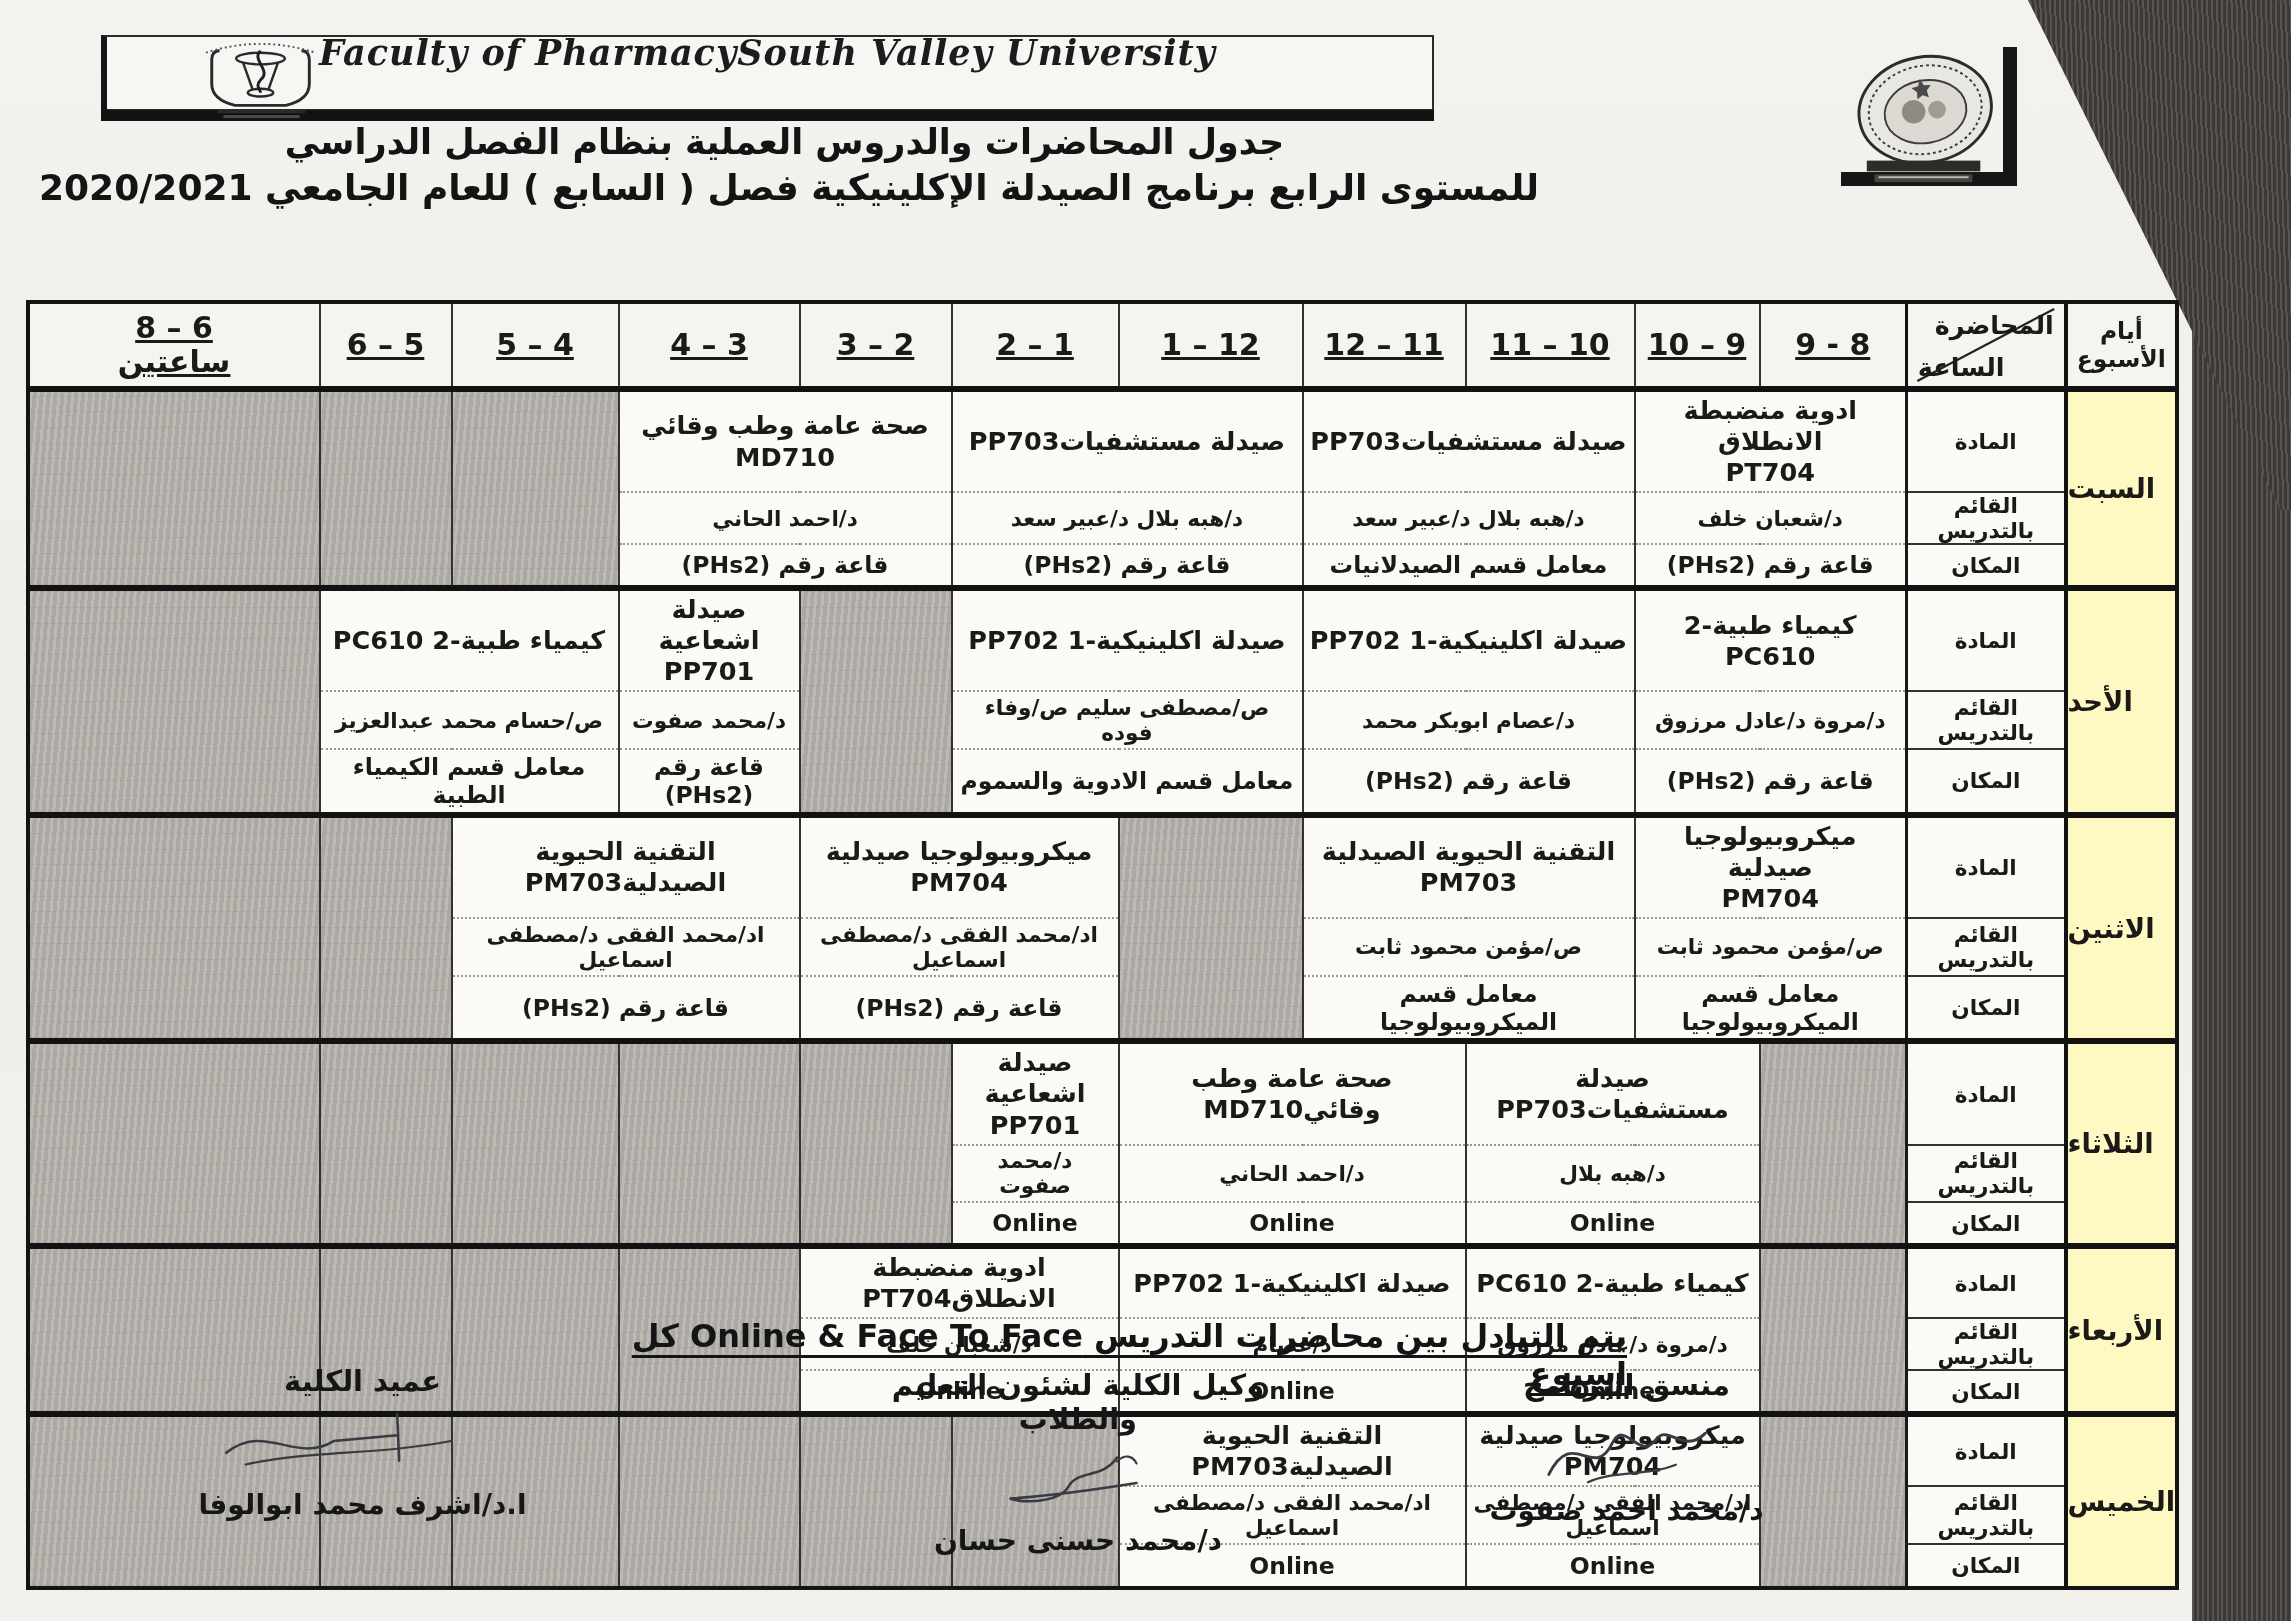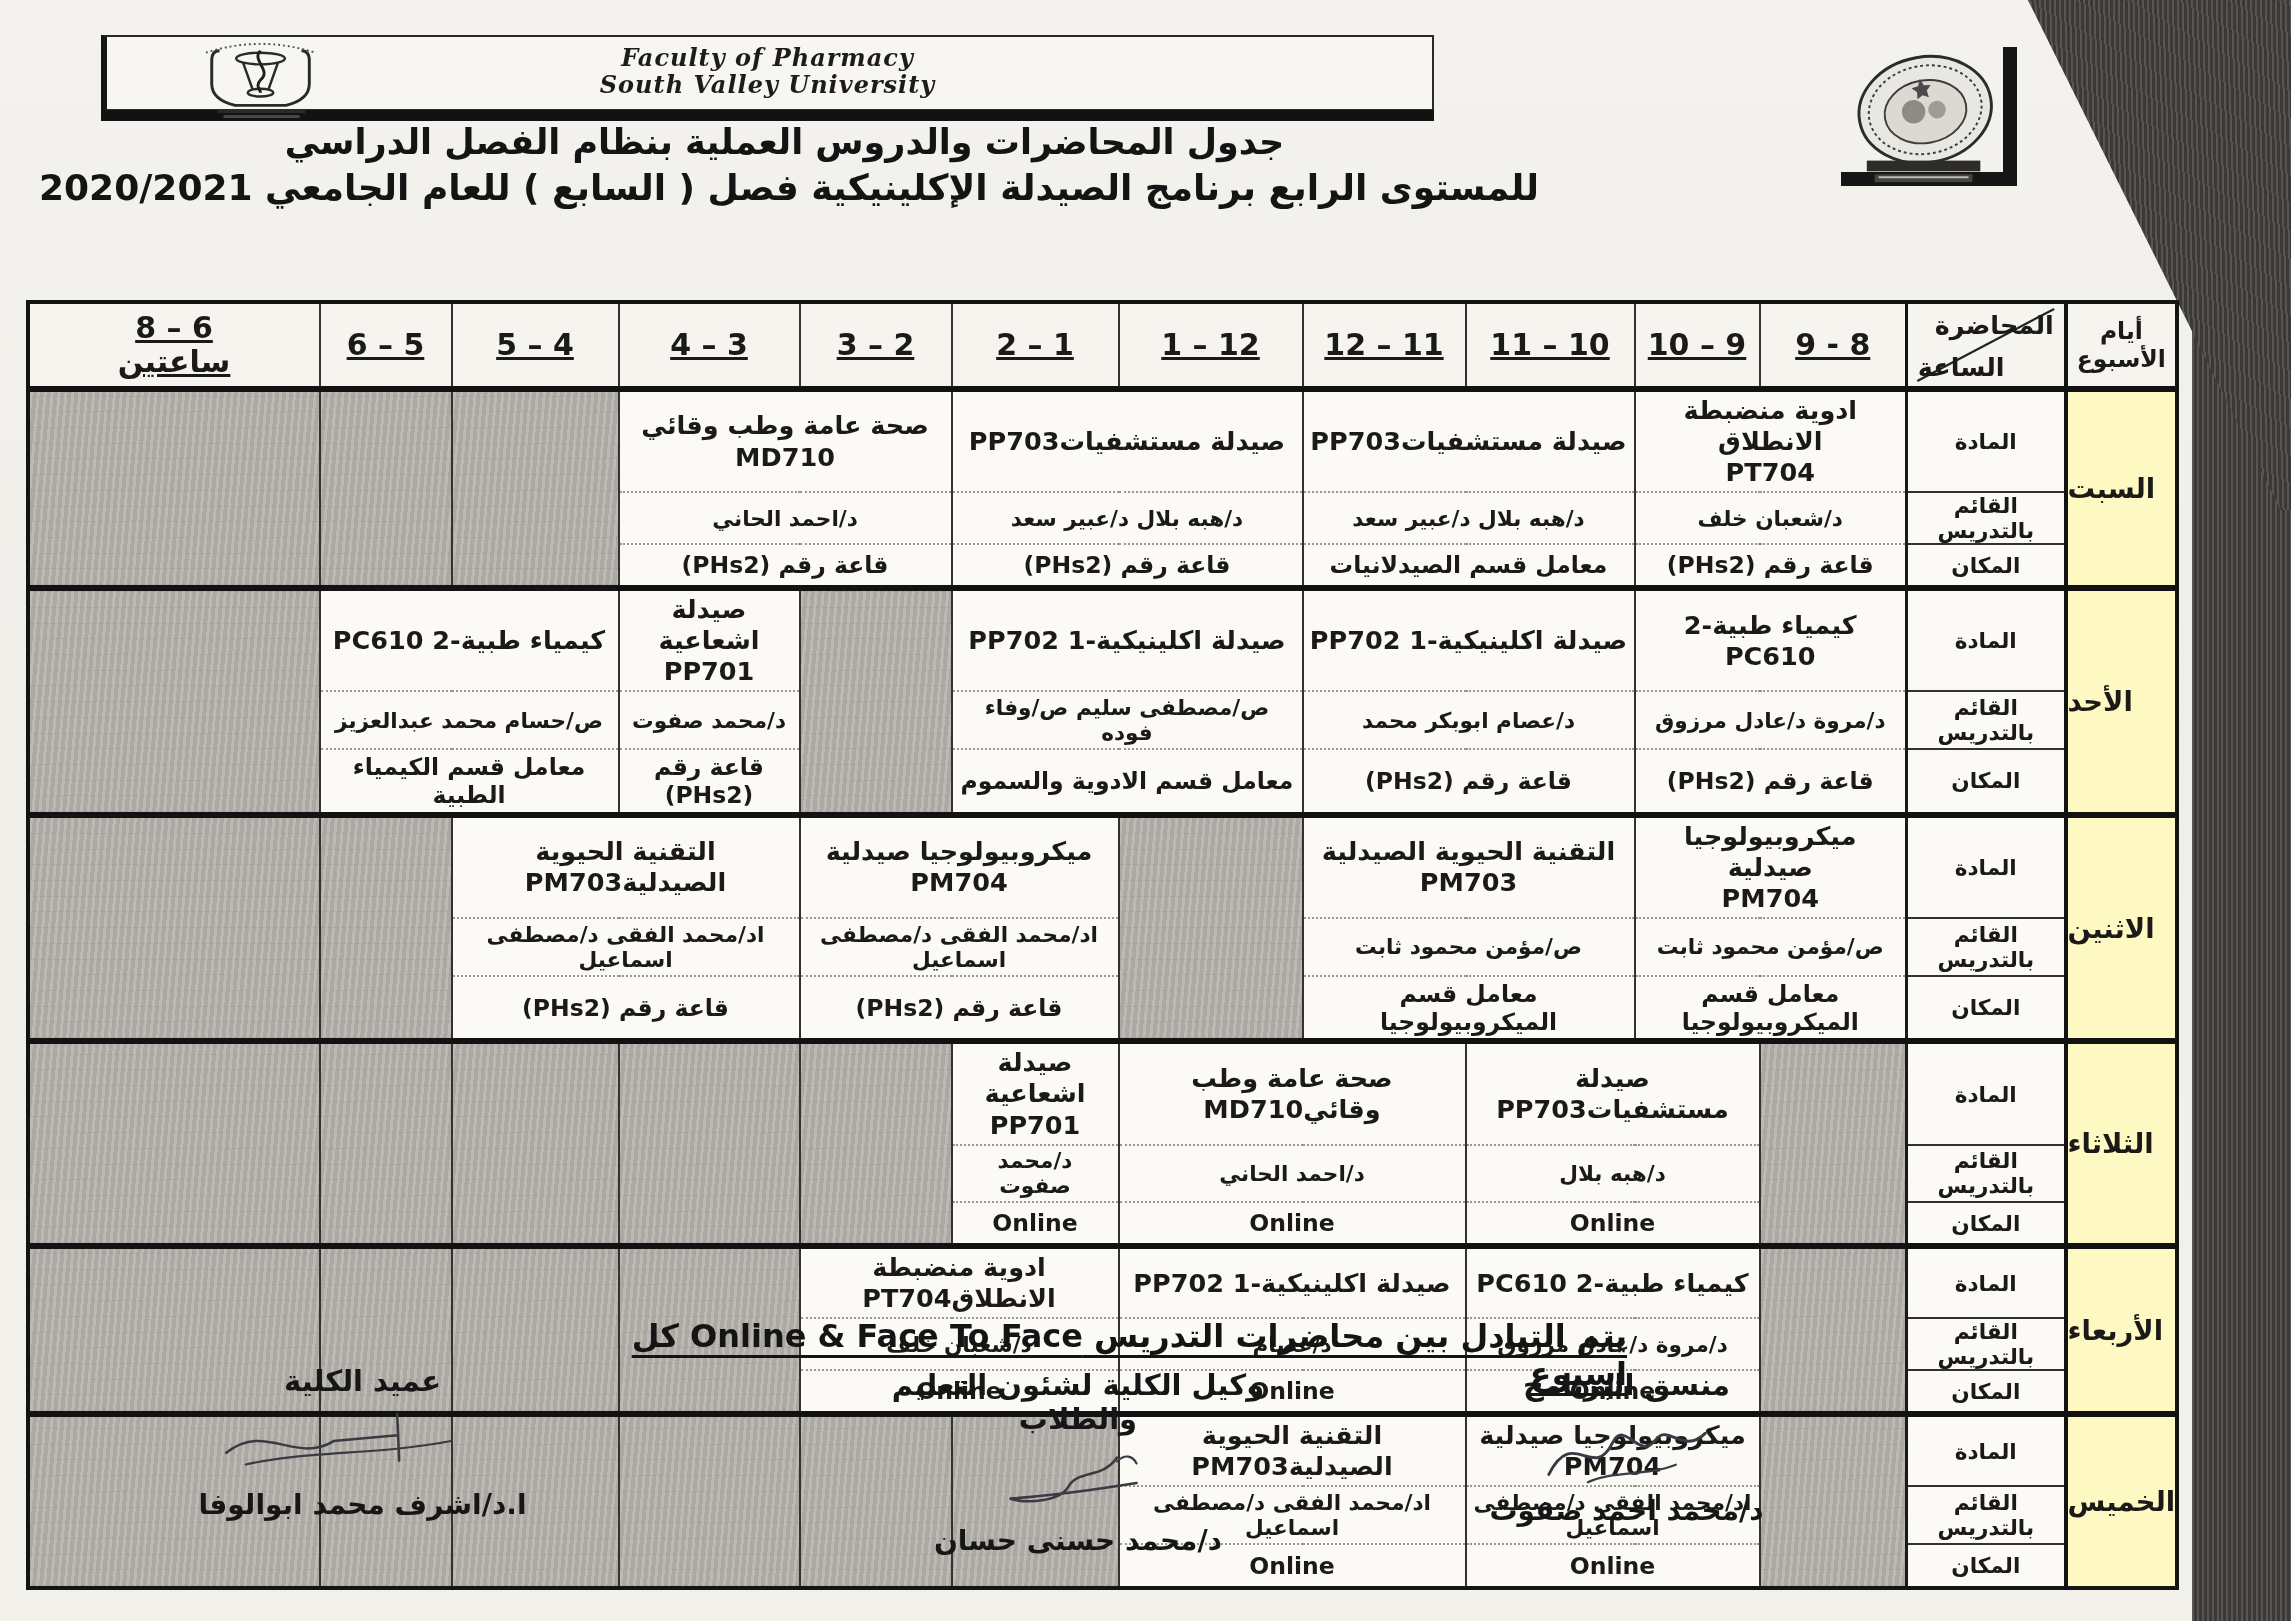--- a/index.html
+++ b/index.html
@@ -29,23 +29,23 @@
   }
   
   .header-box {
     position:absolute; left:101px; top:35px; width:1333px; height:76px;
     border:2px solid #2b2a28; border-left:6.9px solid #151515;
     background:rgba(255,255,255,.35);
   }
   .header-bar { position:absolute; left:101px; top:110px; width:1333px; height:10.8px; background:#121212; }
   .faculty-name {
     position:absolute; left:101px; top:33px; width:1333px; height:78px;
-    display:flex; flex-direction:column; justify-content:center; text-align:center;
+    display:flex; flex-direction:row; justify-content:center; text-align:center;
     font-family:"DejaVu Serif", serif; font-style:italic; font-weight:bold;
-    font-size:24px; line-height:1.12; color:#1d1c1b; letter-spacing:1px;
+    font-size:35px; line-height:1.12; color:#1d1c1b; letter-spacing:1px;
   }
   .pharmacy-logo { position:absolute; left:188px; top:39px; }
   .seal-frame {
     position:absolute; left:1841px; top:47px; width:176px; height:139px;
     border-right:14.7px solid #161616; border-bottom:14.7px solid #161616;
   }
   .svu-seal { position:absolute; left:1849px; top:51px; }
   .title-1 {
     position:absolute; top:122px; left:59px; width:1451px; text-align:center;
     direction:rtl; font-weight:bold; font-size:35px; color:#141414;

